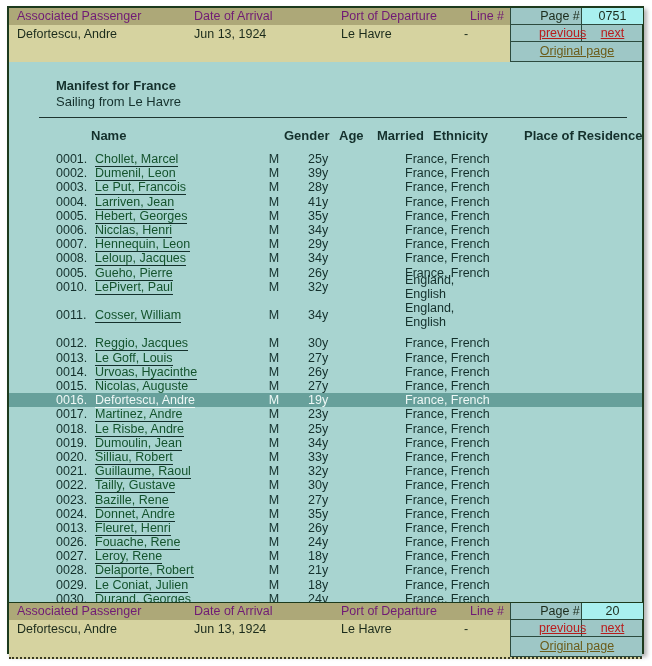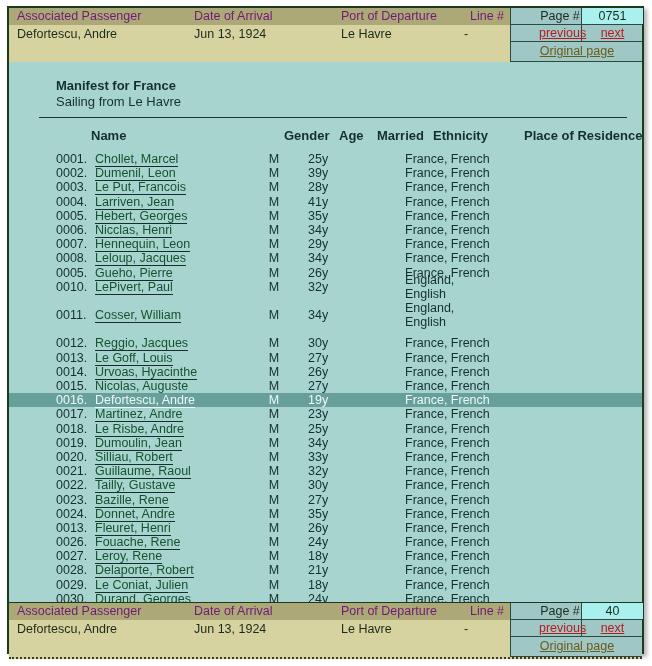--- a/index.html
+++ b/index.html
@@ -552,21 +552,21 @@
         <span class="c-name">Defortescu, Andre</span>
         <span class="c-date">Jun 13, 1924</span>
         <span class="c-port">Le Havre</span>
         <span class="c-line">-</span>
       </div>
     </div>
 
     <div class="pagenav">
       <div class="pn-row">
         <div class="pn-cell pn-left">Page #</div>
-        <div class="pn-cell pn-right value">40</div>
+        <div class="pn-cell pn-right value">20</div>
       </div>
       <div class="pn-row">
         <div class="pn-cell pn-left"><span class="lnk">previous</span></div>
         <div class="pn-cell pn-right"><span class="lnk">next</span></div>
       </div>
       <div class="pn-row">
         <div class="pn-full"><span class="lnk gold">Original page</span></div>
       </div>
     </div>
   </div>

